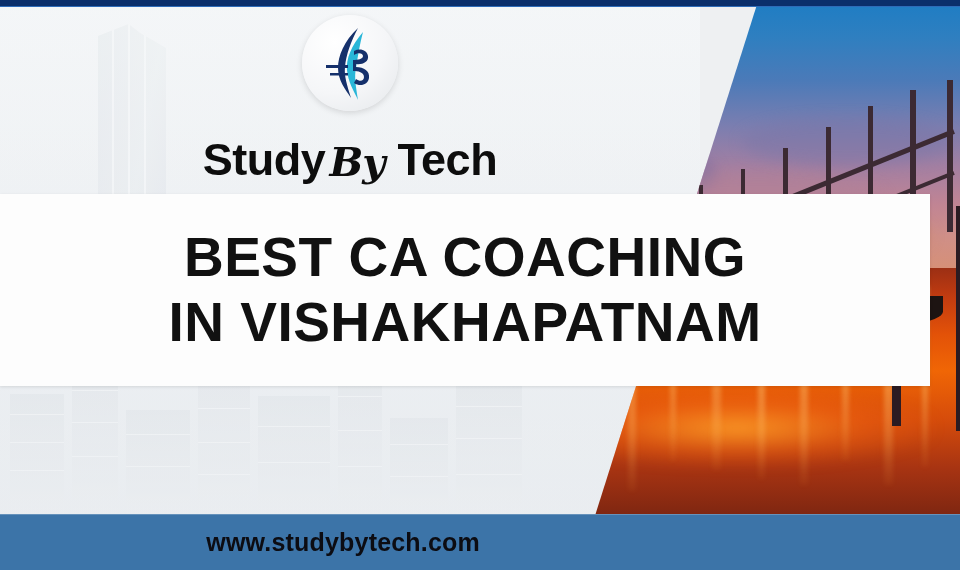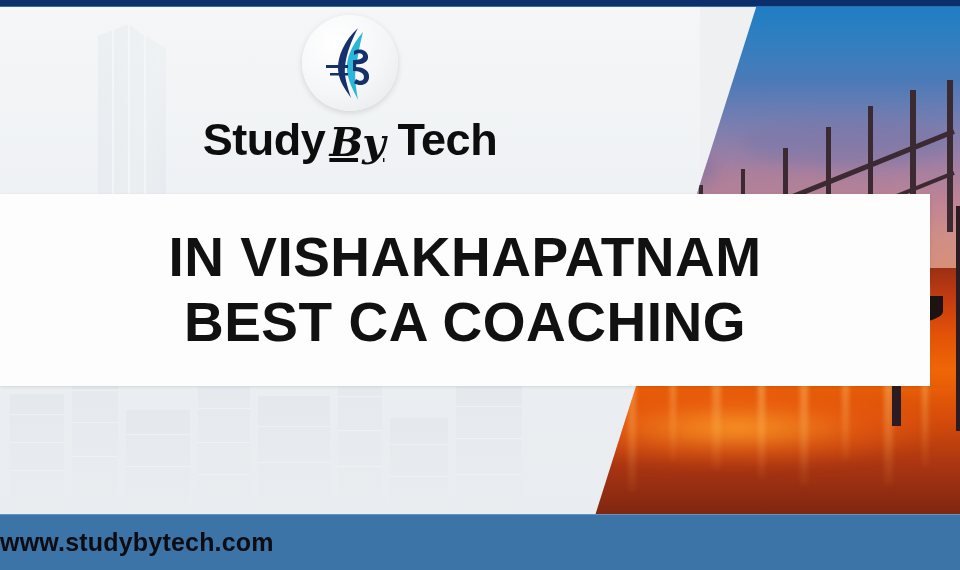--- a/index.html
+++ b/index.html
@@ -149,41 +149,40 @@
     display:flex; align-items:flex-end;
     color:#0d0d0d;
     line-height:1;
   }
   .bw-1,.bw-3{ font-size:45px; font-weight:700; letter-spacing:-.5px; }
   .bw-2{
     font-family:"DejaVu Serif", serif;
     font-style:italic; font-weight:700;
     font-size:40px; letter-spacing:-1px;
     padding:0 4px;
-    text-decoration:underline;
-  }
-  .bw-3{ margin-left:9px; }
+  }
+  .bw-3{ margin-left:9px;margin-top:20px; }
 
   
   .footer{
     position:absolute; left:0; bottom:0; width:960px; height:56px;
     background:#3c74a8;
     z-index:45;
     display:flex; align-items:center;
   }
   .footer::before{
     content:""; position:absolute; left:0; top:0; width:100%; height:1px;
     background:rgba(255,255,255,.22);
   }
   .footer-phone{
     width:50%; text-align:center;
     color:#0c0c12; font-size:27px; font-weight:700; letter-spacing:.3px;
   }
   .footer-web{
-    width:50%; text-align:left;
+    width:50%; text-align:right;
     color:#0c0c12; font-size:25px; font-weight:700; letter-spacing:.2px;
   }
 </style>
 </head>
 <body>
 
 <div class="banner">
 
   <div class="left-plate">
     <div class="tower">
@@ -303,21 +302,21 @@
       </svg>
     </div>
     <div class="brand-word">
       <span class="bw-1">Study</span>
       <span class="bw-2">By</span>
       <span class="bw-3">Tech</span>
     </div>
   </div>
 
   <div class="headline-panel">
+    <div class="headline-line">BEST CA COACHING</div>
     <div class="headline-line">IN VISHAKHAPATNAM</div>
-    <div class="headline-line">BEST CA COACHING</div>
   </div>
 
   <div class="footer">
     <div class="footer-web">www.studybytech.com</div>
   </div>
 
 </div>
 
 </body></html>

